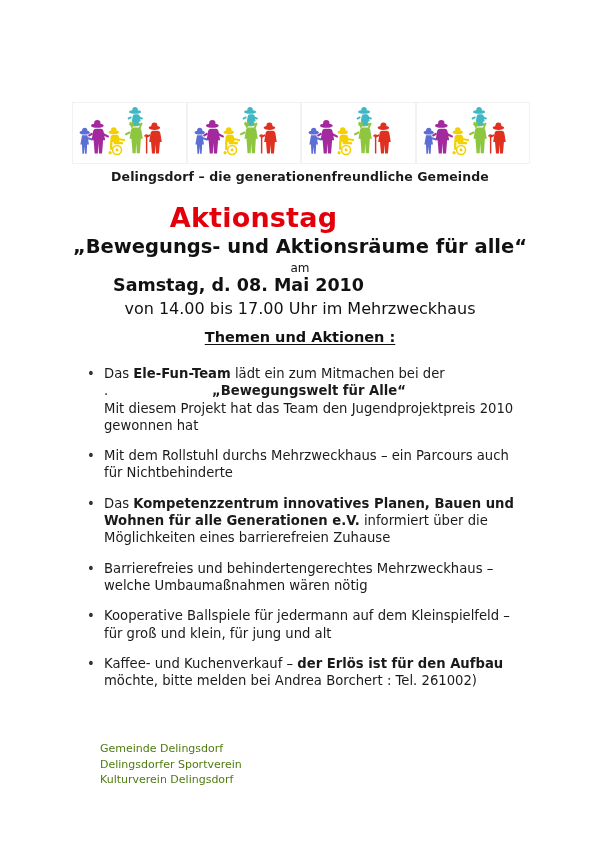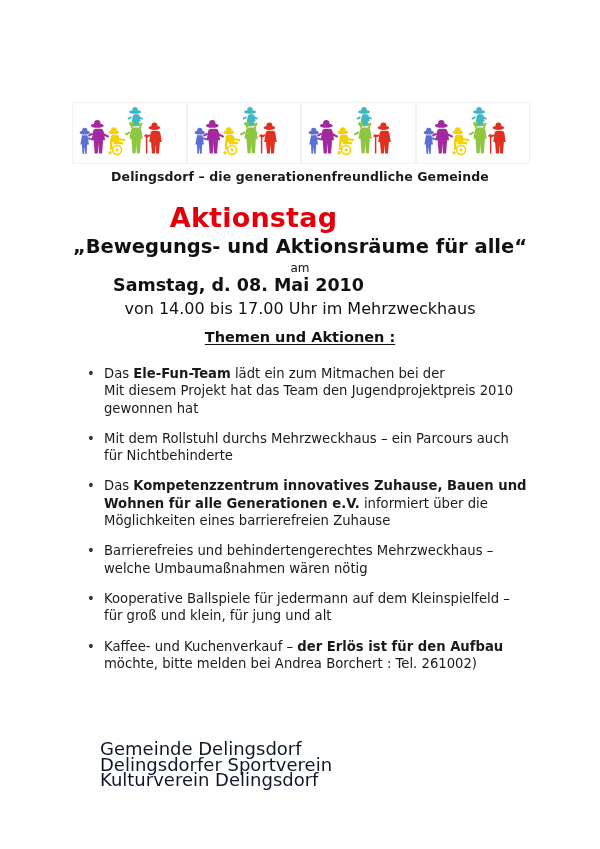--- a/index.html
+++ b/index.html
@@ -156,23 +156,23 @@
     padding-left: 0;
   }
   .indent-quote .stray { display: inline-block; width: 108px; }
   .indent-quote b { font-weight: bold; }
 
   
   .footer {
     position: absolute;
     left: 100px;
     top: 713px;
-    font-size: 18px;
+    font-size: 11px;
     line-height: 15.6px;
-    color: #0f172a;
+    color: #4d7c0f;
   }
   .footer div { display: block; }
 </style>
 </head>
 <body>
 
 <div class="page">
 
   <div class="logo-banner" id="logo-banner">
       <div class="logo-panel">
@@ -390,31 +390,32 @@
   <div class="title-time">von 14.00 bis 17.00 Uhr im Mehrzweckhaus</div>
 
   <div class="section-heading">
     <span>Themen und Aktionen :</span>
   </div>
 
   <div class="bullets" id="bullets">
       <div class="bullet-item">
         <span class="dot">•</span>
         <span class="bullet-line"><span>Das </span><b>Ele-Fun-Team</b><span> lädt ein zum Mitmachen bei der</span></span>
+        <span class="bullet-line indent-quote"><span class="stray">.</span><b>„Bewegungswelt für Alle“</b></span>
         <span class="bullet-line">Mit diesem Projekt hat das Team den Jugendprojektpreis 2010</span>
         <span class="bullet-line">gewonnen hat</span>
       </div>
       <div class="bullet-item">
         <span class="dot">•</span>
         <span class="bullet-line"><span>Mit dem Rollstuhl durchs Mehrzweckhaus – ein Parcours auch</span></span>
         <span class="bullet-line"><span>für Nichtbehinderte</span></span>
       </div>
       <div class="bullet-item">
         <span class="dot">•</span>
-        <span class="bullet-line"><span>Das </span><b>Kompetenzzentrum innovatives Zuhause, Bauen und</b></span>
+        <span class="bullet-line"><span>Das </span><b>Kompetenzzentrum innovatives Planen, Bauen und</b></span>
         <span class="bullet-line"><b>Wohnen für alle Generationen e.V.</b><span> informiert über die</span></span>
         <span class="bullet-line"><span>Möglichkeiten eines barrierefreien Zuhause</span></span>
       </div>
       <div class="bullet-item">
         <span class="dot">•</span>
         <span class="bullet-line"><span>Barrierefreies und behindertengerechtes Mehrzweckhaus –</span></span>
         <span class="bullet-line"><span>welche Umbaumaßnahmen wären nötig</span></span>
       </div>
       <div class="bullet-item">
         <span class="dot">•</span>

